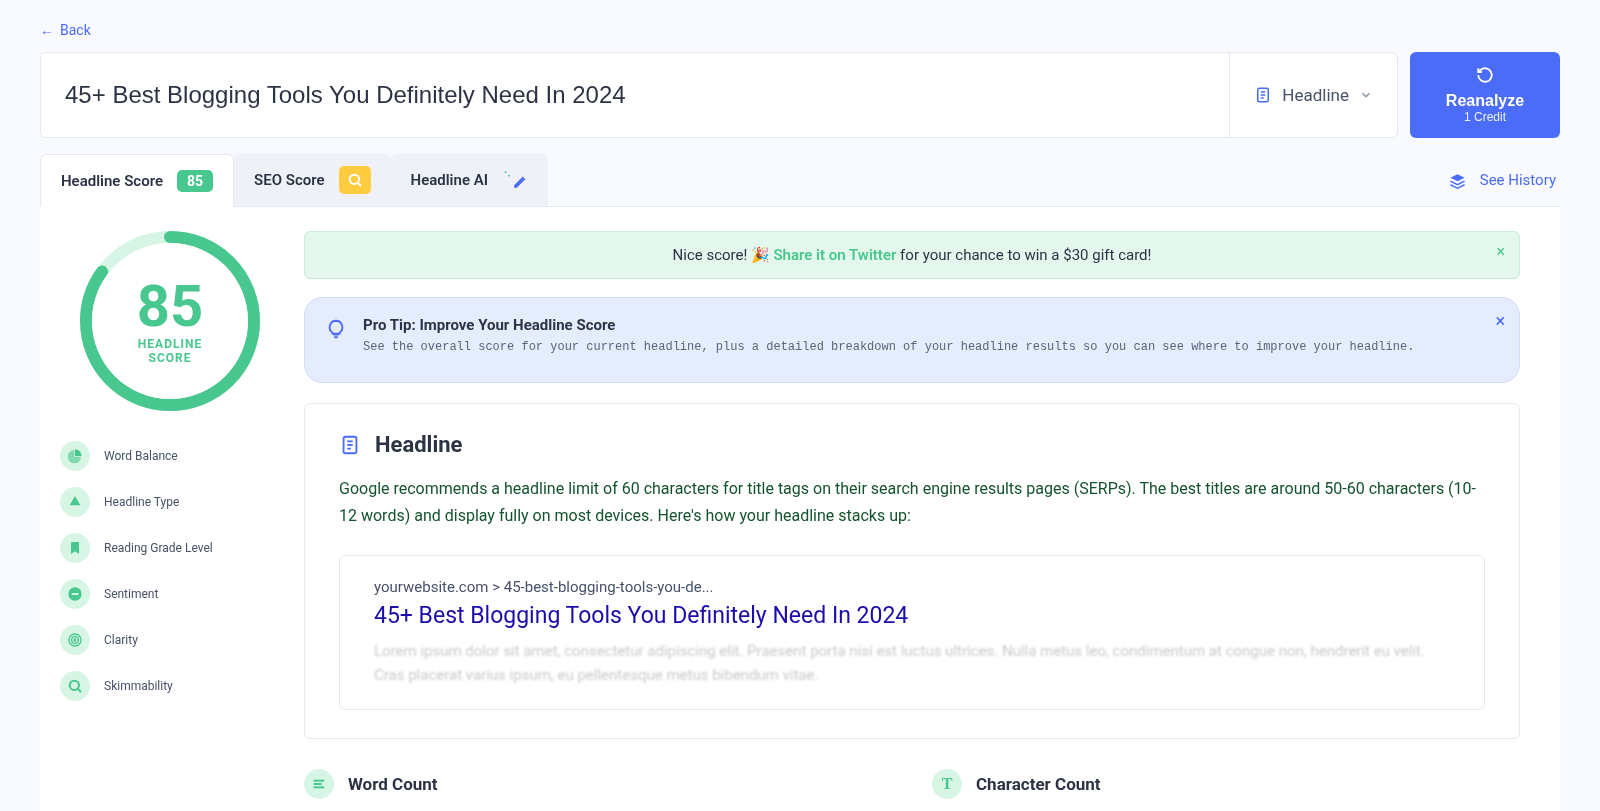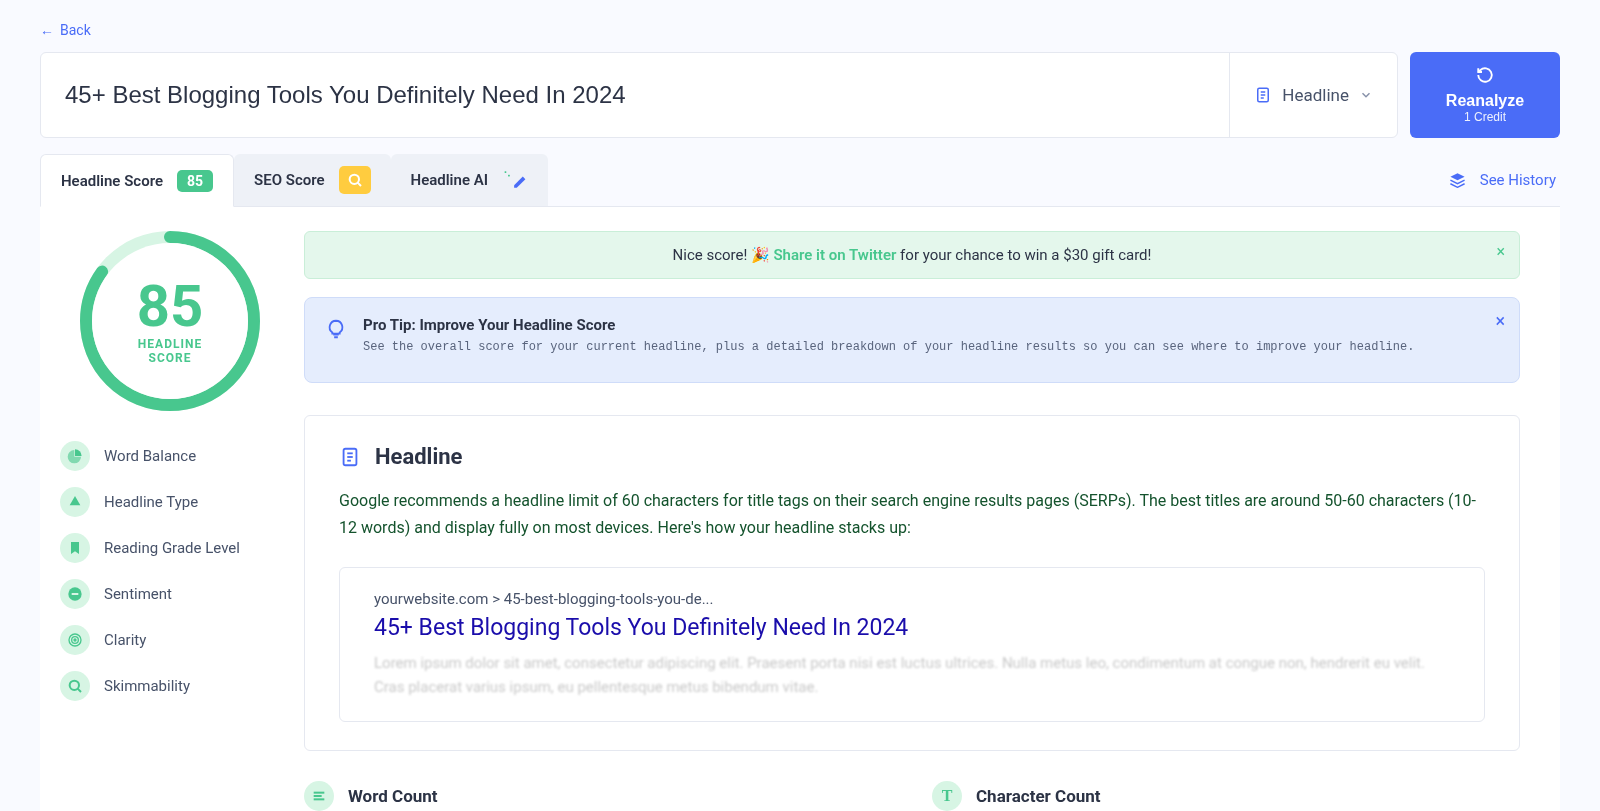--- a/index.html
+++ b/index.html
@@ -17,46 +17,46 @@
 .reanalyze-btn .main { display: flex; align-items: center; gap: 8px; flex-direction: column; }
 .reanalyze-btn .sub { font-size: 12px; font-weight: 400; opacity: 0.9; }
 
 .tabs-row { display: flex; align-items: center; justify-content: space-between; border-bottom: 1px solid #e5e8f0; }
 .tabs { display: flex; }
 .tab { display: flex; align-items: center; gap: 14px; padding: 12px 20px; background: #eef1f7; border-radius: 6px 6px 0 0; font-size: 15px; color: #2c3345; font-weight: 600; cursor: pointer; }
 .tab.active { background: #fff; border: 1px solid #e5e8f0; border-bottom: 1px solid #fff; margin-bottom: -1px; }
 .tab .badge { background: #48c78e; color: #fff; border-radius: 5px; padding: 3px 10px; font-size: 14px; font-weight: 700; }
 .tab .seo-icon { background: #ffcc3f; color: #fff; width: 32px; height: 28px; border-radius: 5px; display: flex; align-items: center; justify-content: center; }
 .tab .ai-icon { color: #4a6cf7; }
-.see-history { color: #4a6cf7; font-size: 15px; display: flex; align-items: flex-start; gap: 14px; cursor: pointer; padding-right: 4px; }
+.see-history { color: #4a6cf7; font-size: 15px; display: flex; align-items: flex-end; gap: 14px; cursor: pointer; padding-right: 4px; }
 
 .content-area { display: flex; gap: 24px; padding-top: 24px; height: 640px; overflow-y: auto; background: #fff; position: relative; }
 .content-area::-webkit-scrollbar { width: 14px; }
 .content-area::-webkit-scrollbar-track { background: #f0f0f0; }
 .content-area::-webkit-scrollbar-thumb { background: #bdbdbd; }
 
 .left-col { width: 240px; flex-shrink: 0; padding-left: 20px; }
 .score-circle-wrap { position: relative; width: 180px; height: 180px; margin: 0 auto 30px; }
 .score-circle-bg { position: absolute; inset: 0; border-radius: 50%; background: #d7f5e4; }
 .score-arc { position: absolute; inset: 0; }
 .score-inner { position: absolute; inset: 12px; background: #fff; border-radius: 50%; display: flex; flex-direction: column; align-items: center; justify-content: center; }
 .score-num { font-size: 58px; font-weight: 700; color: #48c78e; line-height: 1; }
 .score-label { font-size: 12px; font-weight: 700; color: #48c78e; letter-spacing: 1px; text-align: center; line-height: 1.2; margin-top: 2px; }
 
 .metrics { display: flex; flex-direction: column; gap: 16px; }
-.metric-item { display: flex; align-items: center; gap: 14px; color: #475269; font-size: 15px; cursor: pointer; }
+.metric-item { display: flex; align-items: center; gap: 14px; color: #475269; font-size: 12px; cursor: pointer; }
 .metric-icon { width: 30px; height: 30px; border-radius: 50%; background: #d7f5e4; color: #48c78e; display: flex; align-items: center; justify-content: center; flex-shrink: 0; }
 
 .right-col { flex: 1; padding-right: 40px; }
 
 .alert-green { background: #e4f7ec; border: 1px solid #c9eed8; border-radius: 6px; padding: 14px 18px; display: flex; align-items: center; justify-content: center; position: relative; margin-bottom: 18px; color: #2c3345; font-size: 15px; }
 .alert-green .link { color: #48c78e; font-weight: 600; }
 .alert-green .close { position: absolute; right: 14px; top: 10px; color: #48c78e; cursor: pointer; font-size: 16px; }
 
-.alert-blue { background: #e5edfd; border: 1px solid #cfdcf9; border-radius: 8px; padding: 18px 20px; display: flex; gap: 16px; position: relative; margin-bottom: 32px; }
+.alert-blue { background: #e5edfd; border: 1px solid #cfdcf9; border-radius: 18px; padding: 18px 20px; display: flex; gap: 16px; position: relative; margin-bottom: 20px; }
 .alert-blue .bulb { color: #4a6cf7; flex-shrink: 0; margin-top: 2px; }
 .alert-blue .content { flex: 1; }
 .alert-blue .title { font-weight: 700; color: #2c3345; font-size: 15px; margin-bottom: 4px; }
 .alert-blue .desc { color: #59647d; font-size: 12px; margin-bottom: 8px; line-height: 1.5; font-family: Liberation Mono, monospace; }
 .alert-blue .link { color: #4a6cf7; font-size: 14px; font-weight: 500; }
 .alert-blue .close { position: absolute; right: 14px; top: 12px; color: #4a6cf7; cursor: pointer; font-size: 18px; }
 
 .panel { background: #fff; border: 1px solid #e5e8f0; border-radius: 6px; padding: 28px 34px; margin-bottom: 30px; }
 .panel-header-row { display: flex; align-items: center; gap: 14px; margin-bottom: 18px; }
 .panel-header-row .icon { color: #4a6cf7; }

